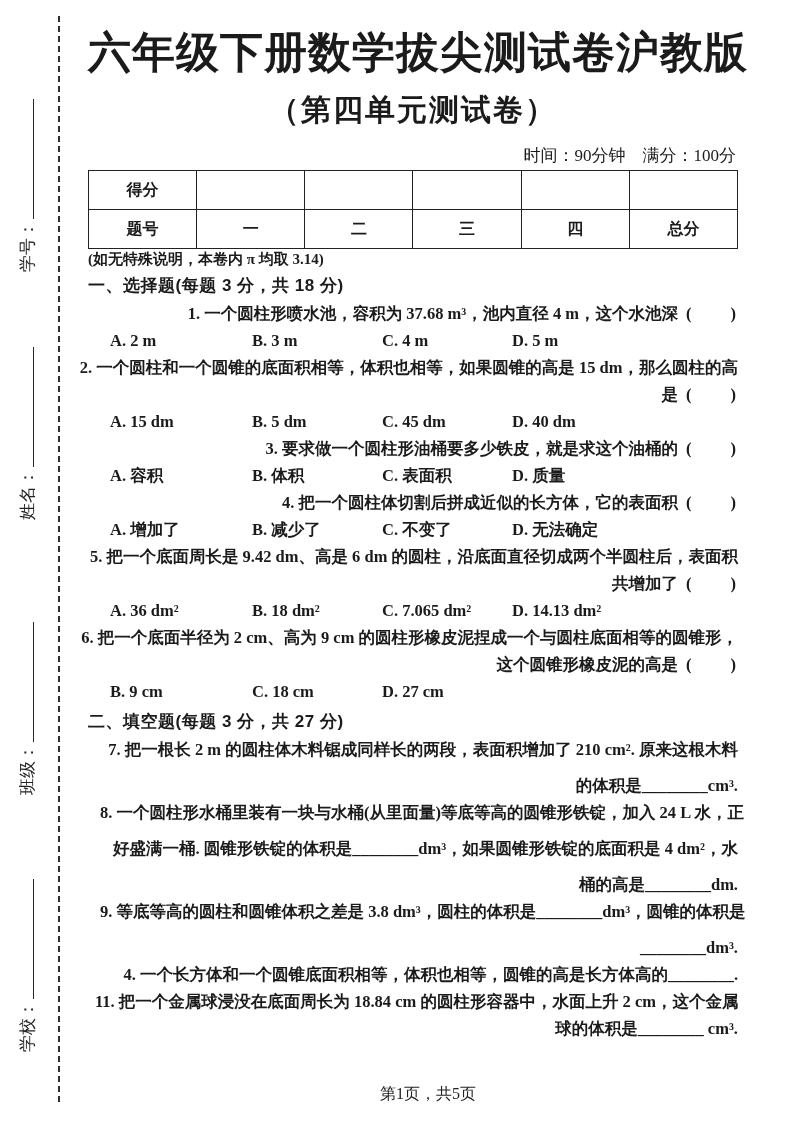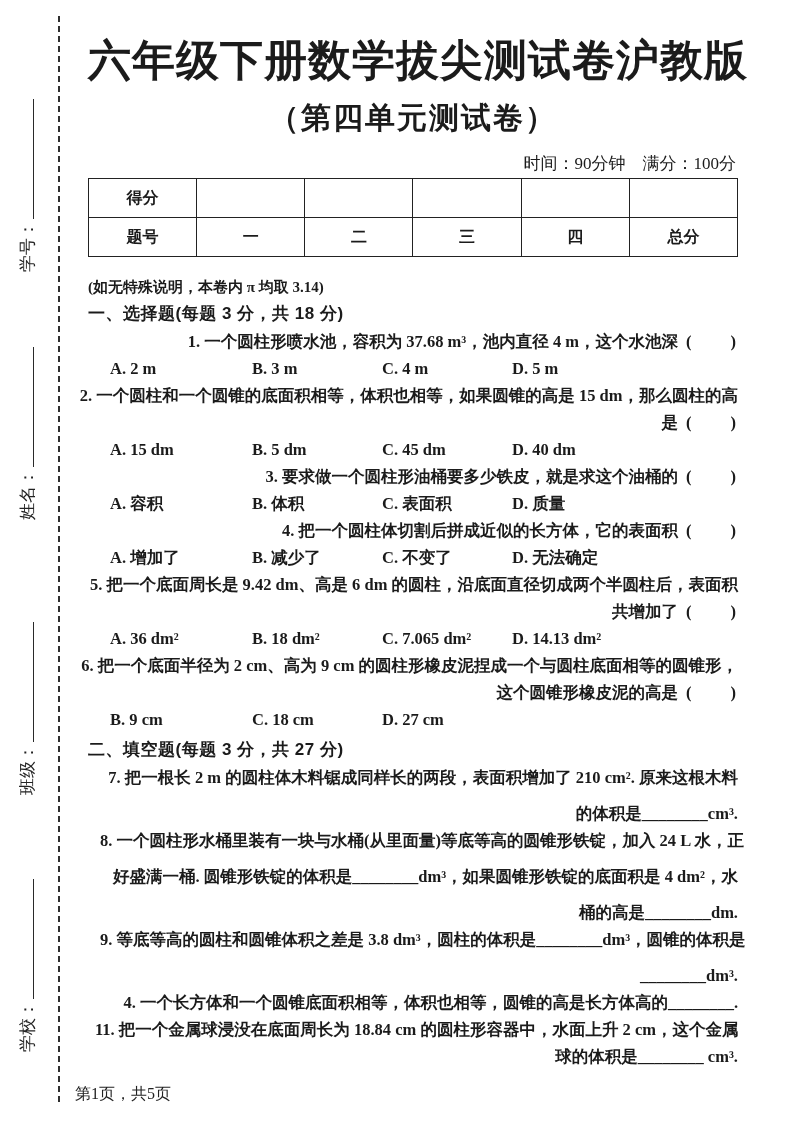--- a/index.html
+++ b/index.html
@@ -13,53 +13,53 @@
   
   .cutline{position:absolute;left:58px;top:16px;height:1086px;width:0;
     border-left:2.5px dashed #2e2e2e;}
   .mfield{position:absolute;left:14px;width:186px;height:26px;
     transform-origin:0 0;transform:rotate(-90deg);
     display:flex;align-items:center;font-size:17px;color:#222;}
   .mfield .mline{display:inline-block;width:120px;height:13px;
     border-bottom:1.6px solid #2a2a2a;margin-left:2px;}
 
   
-  .content{position:absolute;left:88px;top:8px;width:650px;}
+  .content{position:absolute;left:88px;top:0;width:650px;}
 
   .title{margin:26px 0 0 0;text-align:center;font-size:43px;line-height:54px;
     font-weight:700;letter-spacing:1px;white-space:nowrap;}
   .subtitle{margin:8px 0 0 0;text-align:center;font-size:30px;line-height:44px;
     font-weight:700;letter-spacing:2px;}
   .meta{margin-top:14px;text-align:right;font-size:17px;line-height:20px;
     padding-right:2px;}
 
   table.score{width:100%;margin-top:4px;border-collapse:collapse;table-layout:fixed;}
   table.score td{border:1.6px solid #222;height:38px;text-align:center;
     vertical-align:middle;font-size:16px;font-weight:600;padding:0;}
 
-  .note{margin-top:20px;font-size:15px;line-height:20px;font-weight:700;}
+  .note{margin-top:0;font-size:15px;line-height:20px;font-weight:700;}
   .sec-heading{font-size:17px;line-height:28px;font-weight:700;
     font-family:"Liberation Sans","DejaVu Sans",sans-serif;letter-spacing:0.5px;
     margin-top:3px;white-space:nowrap;}
 
   .q{font-size:16.5px;font-weight:600;}
   .qline{display:flex;justify-content:flex-end;line-height:27px;
     padding-left:12px;white-space:nowrap;}
   .qline.cont{padding-left:24px;}
   .qline .bracket{flex:none;padding-left:8px;letter-spacing:2px;}
   .opts{display:grid;grid-template-columns:142px 130px 130px auto;
     padding-left:22px;line-height:27px;white-space:nowrap;}
 
   .fline{line-height:27px;padding-left:12px;white-space:nowrap;
     font-size:16.5px;font-weight:600;text-align:right;}
   .fline.cont{padding-left:24px;margin-top:9px;}
   .fline.wide-num{padding-left:7px;}
   .fline.cont2{padding-left:26px;}
 
-  .footer{position:absolute;left:75px;top:1084px;width:650px;text-align:left;
+  .footer{position:absolute;left:103px;top:1084px;width:650px;text-align:center;
     font-size:16px;color:#222;}
 </style>
 </head>
 <body>
 
 <div class="page">
 
   <div class="cutline"></div>
 
   <div class="mfield" style="top:272px;">

